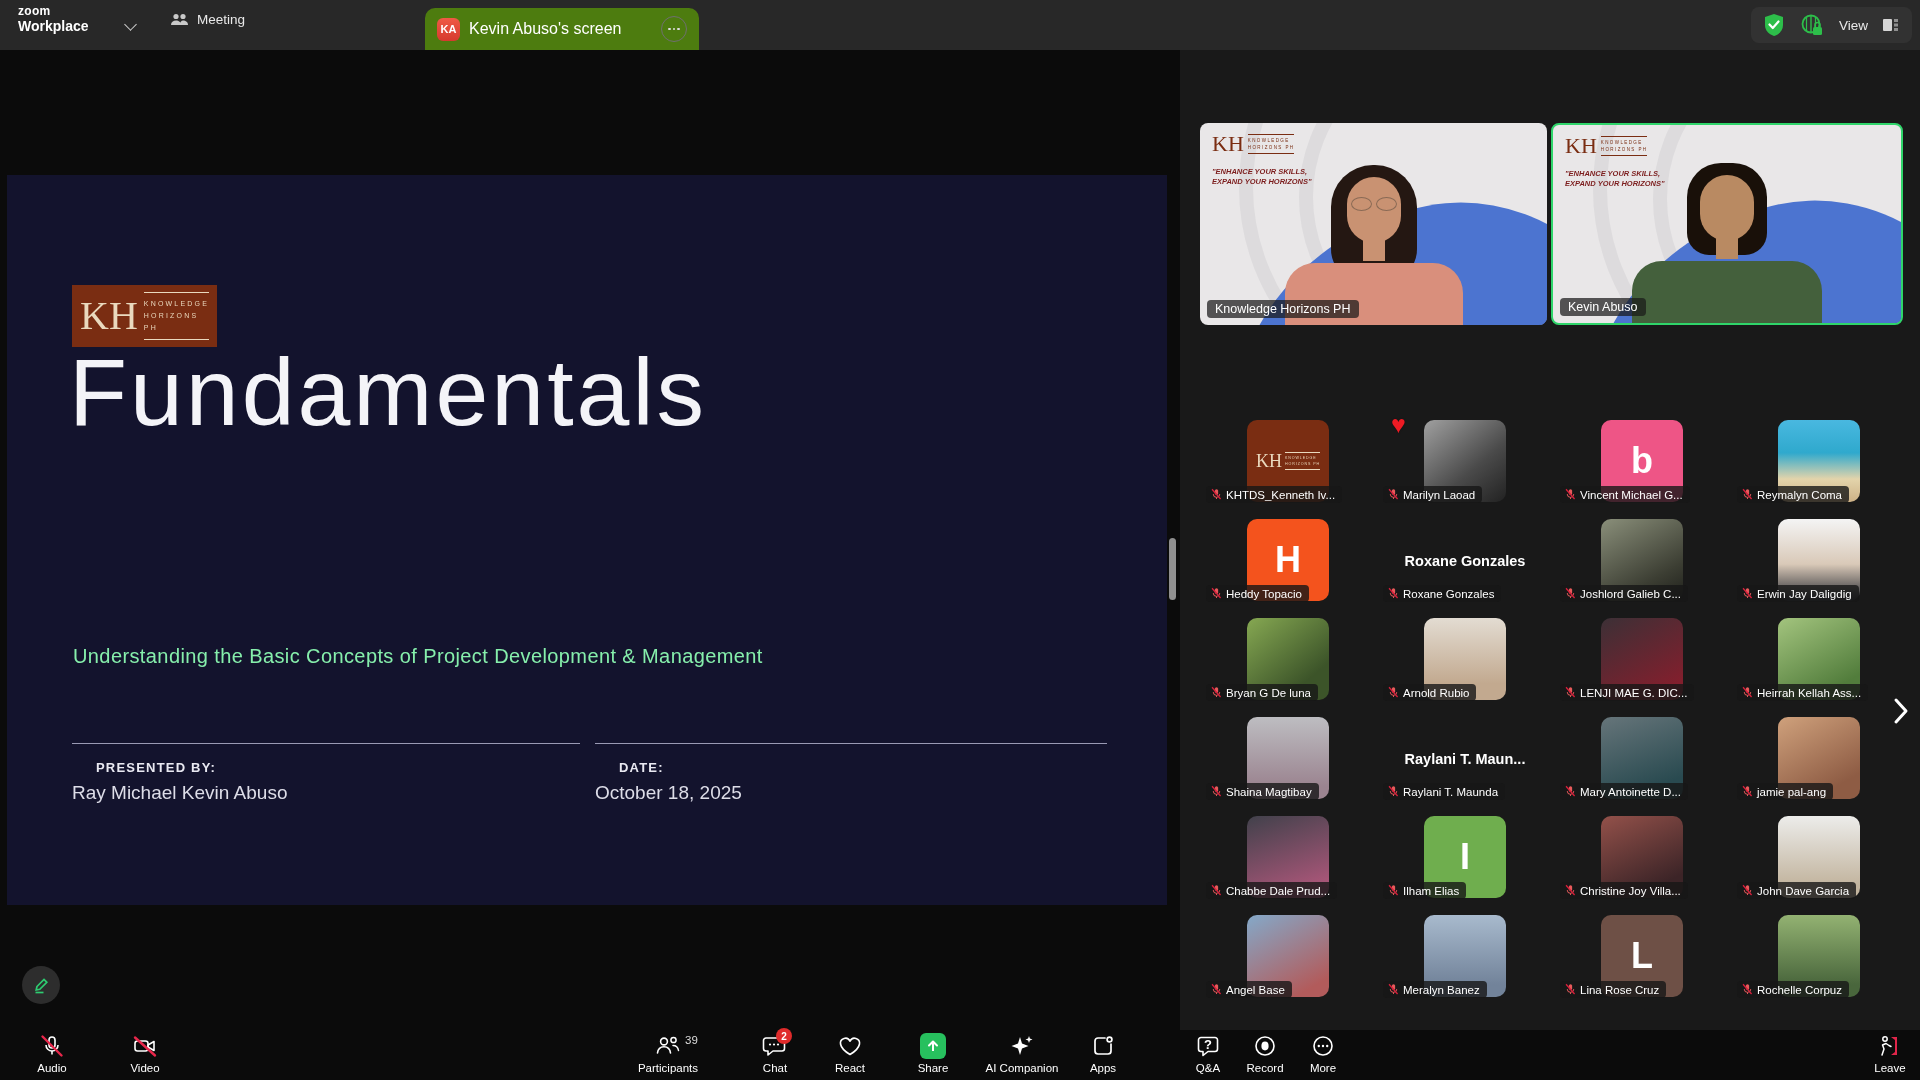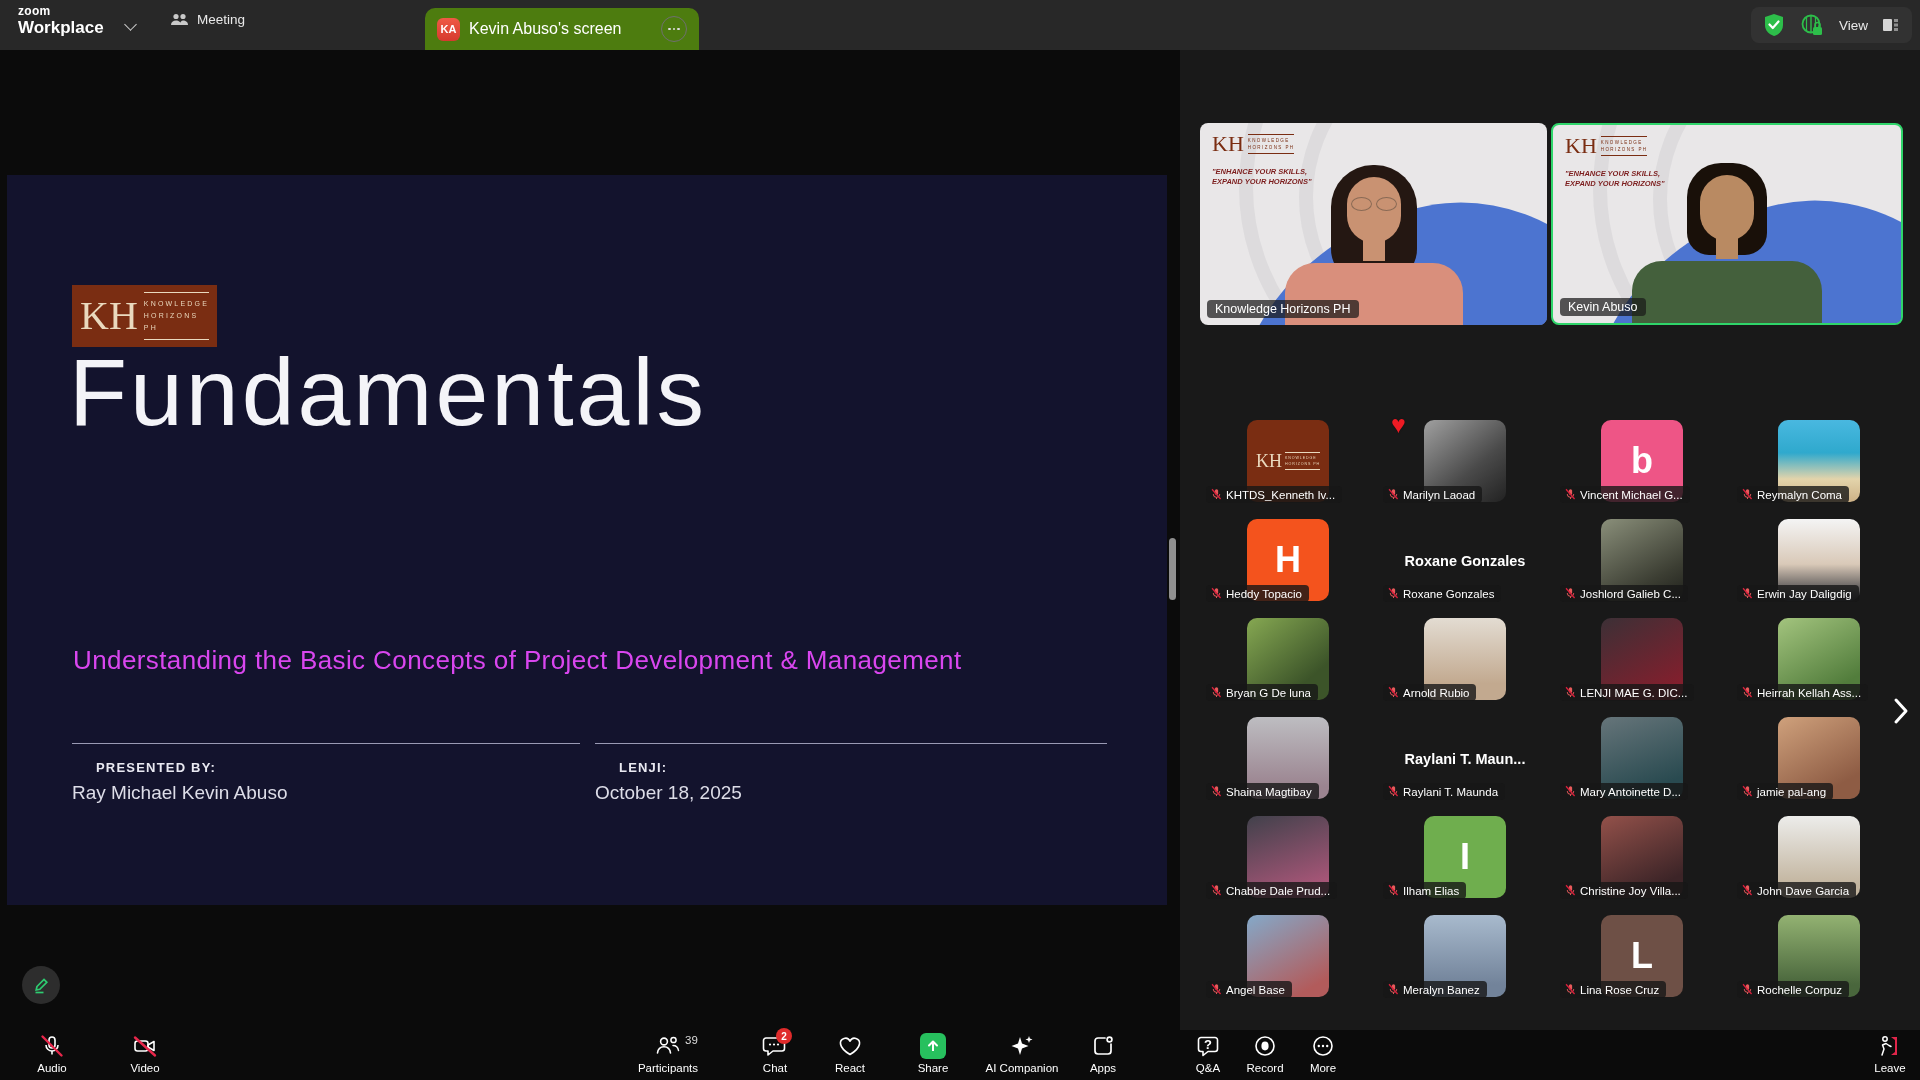--- a/index.html
+++ b/index.html
@@ -4,21 +4,21 @@
 <style>
   html,body{margin:0;padding:0;background:#000;}
   #stage{position:relative;width:1920px;height:1080px;overflow:hidden;
     font-family:"Liberation Sans",sans-serif;background:#191919;color:#fff;}
   .abs{position:absolute;}
 
   
   #topbar{position:absolute;left:0;top:0;width:1920px;height:50px;background:#282828;}
   .brand{position:absolute;left:18px;top:5px;line-height:1;}
   .brand .z{font-size:12px;font-weight:bold;letter-spacing:.3px;}
-  .brand .w{font-size:17px;font-weight:bold;margin-top:2px;text-align:right;}
+  .brand .w{font-size:14px;font-weight:bold;margin-top:2px;text-align:right;}
   .chev{display:inline-block;width:8px;height:8px;border-left:1.6px solid #cfcfcf;border-top:1.6px solid #cfcfcf;}
   .chev.down{transform:rotate(-135deg);}
   .topbar-tab{position:absolute;top:0;height:39px;display:flex;align-items:center;gap:8px;color:#e8e8e8;font-size:13.5px;}
   #tab-active{position:absolute;left:425px;top:8px;height:42px;width:250px;background:#4d7c0f;
     border-radius:10px 10px 0 0;display:flex;align-items:center;gap:9px;padding:0 12px;}
   .ka-badge{width:23px;height:23px;border-radius:6px;background:linear-gradient(180deg,#ef5a45,#d63a2e);
     display:flex;align-items:center;justify-content:center;font-size:11px;font-weight:bold;color:#fff;}
   .ellipsis-btn{margin-left:auto;width:24px;height:24px;border-radius:50%;border:1.4px solid #6f6f6f;
     display:flex;align-items:center;justify-content:center;gap:2px;}
   .ellipsis-btn i{width:2.5px;height:2.5px;border-radius:50%;background:#ddd;}
@@ -28,21 +28,21 @@
   
   #share-area{position:absolute;left:0;top:50px;width:1180px;height:980px;background:#0b0b0b;}
   #slide{position:absolute;left:7px;top:125px;width:1160px;height:730px;background:#13132d;}
   #kh-logo{position:absolute;left:65px;top:110px;width:145px;height:62px;background:#7a2d12;
     display:flex;align-items:center;padding:0 8px;box-sizing:border-box;gap:6px;}
   .kh-letters{font-family:"Liberation Serif",serif;color:#ead9be;font-size:40px;line-height:1;}
   .kh-side{flex:1;border-top:1px solid #ead9be;border-bottom:1px solid #ead9be;padding:5px 0;
     color:#ead9be;font-size:7px;letter-spacing:2.2px;line-height:1.7;}
   #slide-title{position:absolute;left:62px;top:150px;font-size:95px;font-weight:300;letter-spacing:3px;
     line-height:1.42;color:#f4f4f8;}
-  #slide-subtitle{position:absolute;left:66px;top:470px;font-size:26px;font-weight:300;color:#d946ef;letter-spacing:.4px;}
+  #slide-subtitle{position:absolute;left:66px;top:470px;font-size:20px;font-weight:300;color:#86efac;letter-spacing:.4px;}
   .rule{position:absolute;height:1px;background:#9a9ab4;top:568px;}
   .slide-small-label{position:absolute;top:585px;font-size:13px;font-weight:bold;letter-spacing:1.2px;color:#e9e9f2;padding-left:24px;}
   .slide-small-value{position:absolute;top:607px;font-size:19px;font-weight:300;color:#dddde8;}
   #annotate-btn{position:absolute;left:22px;top:916px;width:38px;height:38px;border-radius:50%;
     background:#2d2d2d;display:flex;align-items:center;justify-content:center;}
   #share-scrollbar{position:absolute;left:1169px;top:488px;width:7px;height:62px;border-radius:4px;background:#8f8f8f;}
 
   
   .spot{position:absolute;top:123px;height:202px;border-radius:8px;overflow:hidden;background:#e9e7e8;}
   .spot .arc{position:absolute;border:14px solid rgba(120,120,130,.10);border-radius:50%;}
@@ -159,21 +159,21 @@
         </span>
       </div>
       <div id="slide-title">
         <div>Fundamentals</div>
       </div>
       <div id="slide-subtitle">Understanding the Basic Concepts of Project Development &amp; Management</div>
       <div class="rule" style="left:65px;width:508px;"></div>
       <div class="rule" style="left:588px;width:512px;"></div>
       <div class="slide-small-label" style="left:65px;">PRESENTED BY:</div>
       <div class="slide-small-value" style="left:65px;">Ray Michael Kevin Abuso</div>
-      <div class="slide-small-label" style="left:588px;">LENJI:</div>
+      <div class="slide-small-label" style="left:588px;">DATE:</div>
       <div class="slide-small-value" style="left:588px;">
         <b>October</b><span> 18, 2025</span>
       </div>
     </div>
 
     <div id="annotate-btn">
       <svg width="20" height="20" viewBox="0 0 20 20">
         <path d="M6 11.5l7-7 2.8 2.8-7 7L5.2 15z" fill="none" stroke="#2ecc71" stroke-width="1.7"></path>
         <line x1="4.5" y1="17.5" x2="12.5" y2="17.5" stroke="#2ecc71" stroke-width="1.7"></line>
       </svg>

